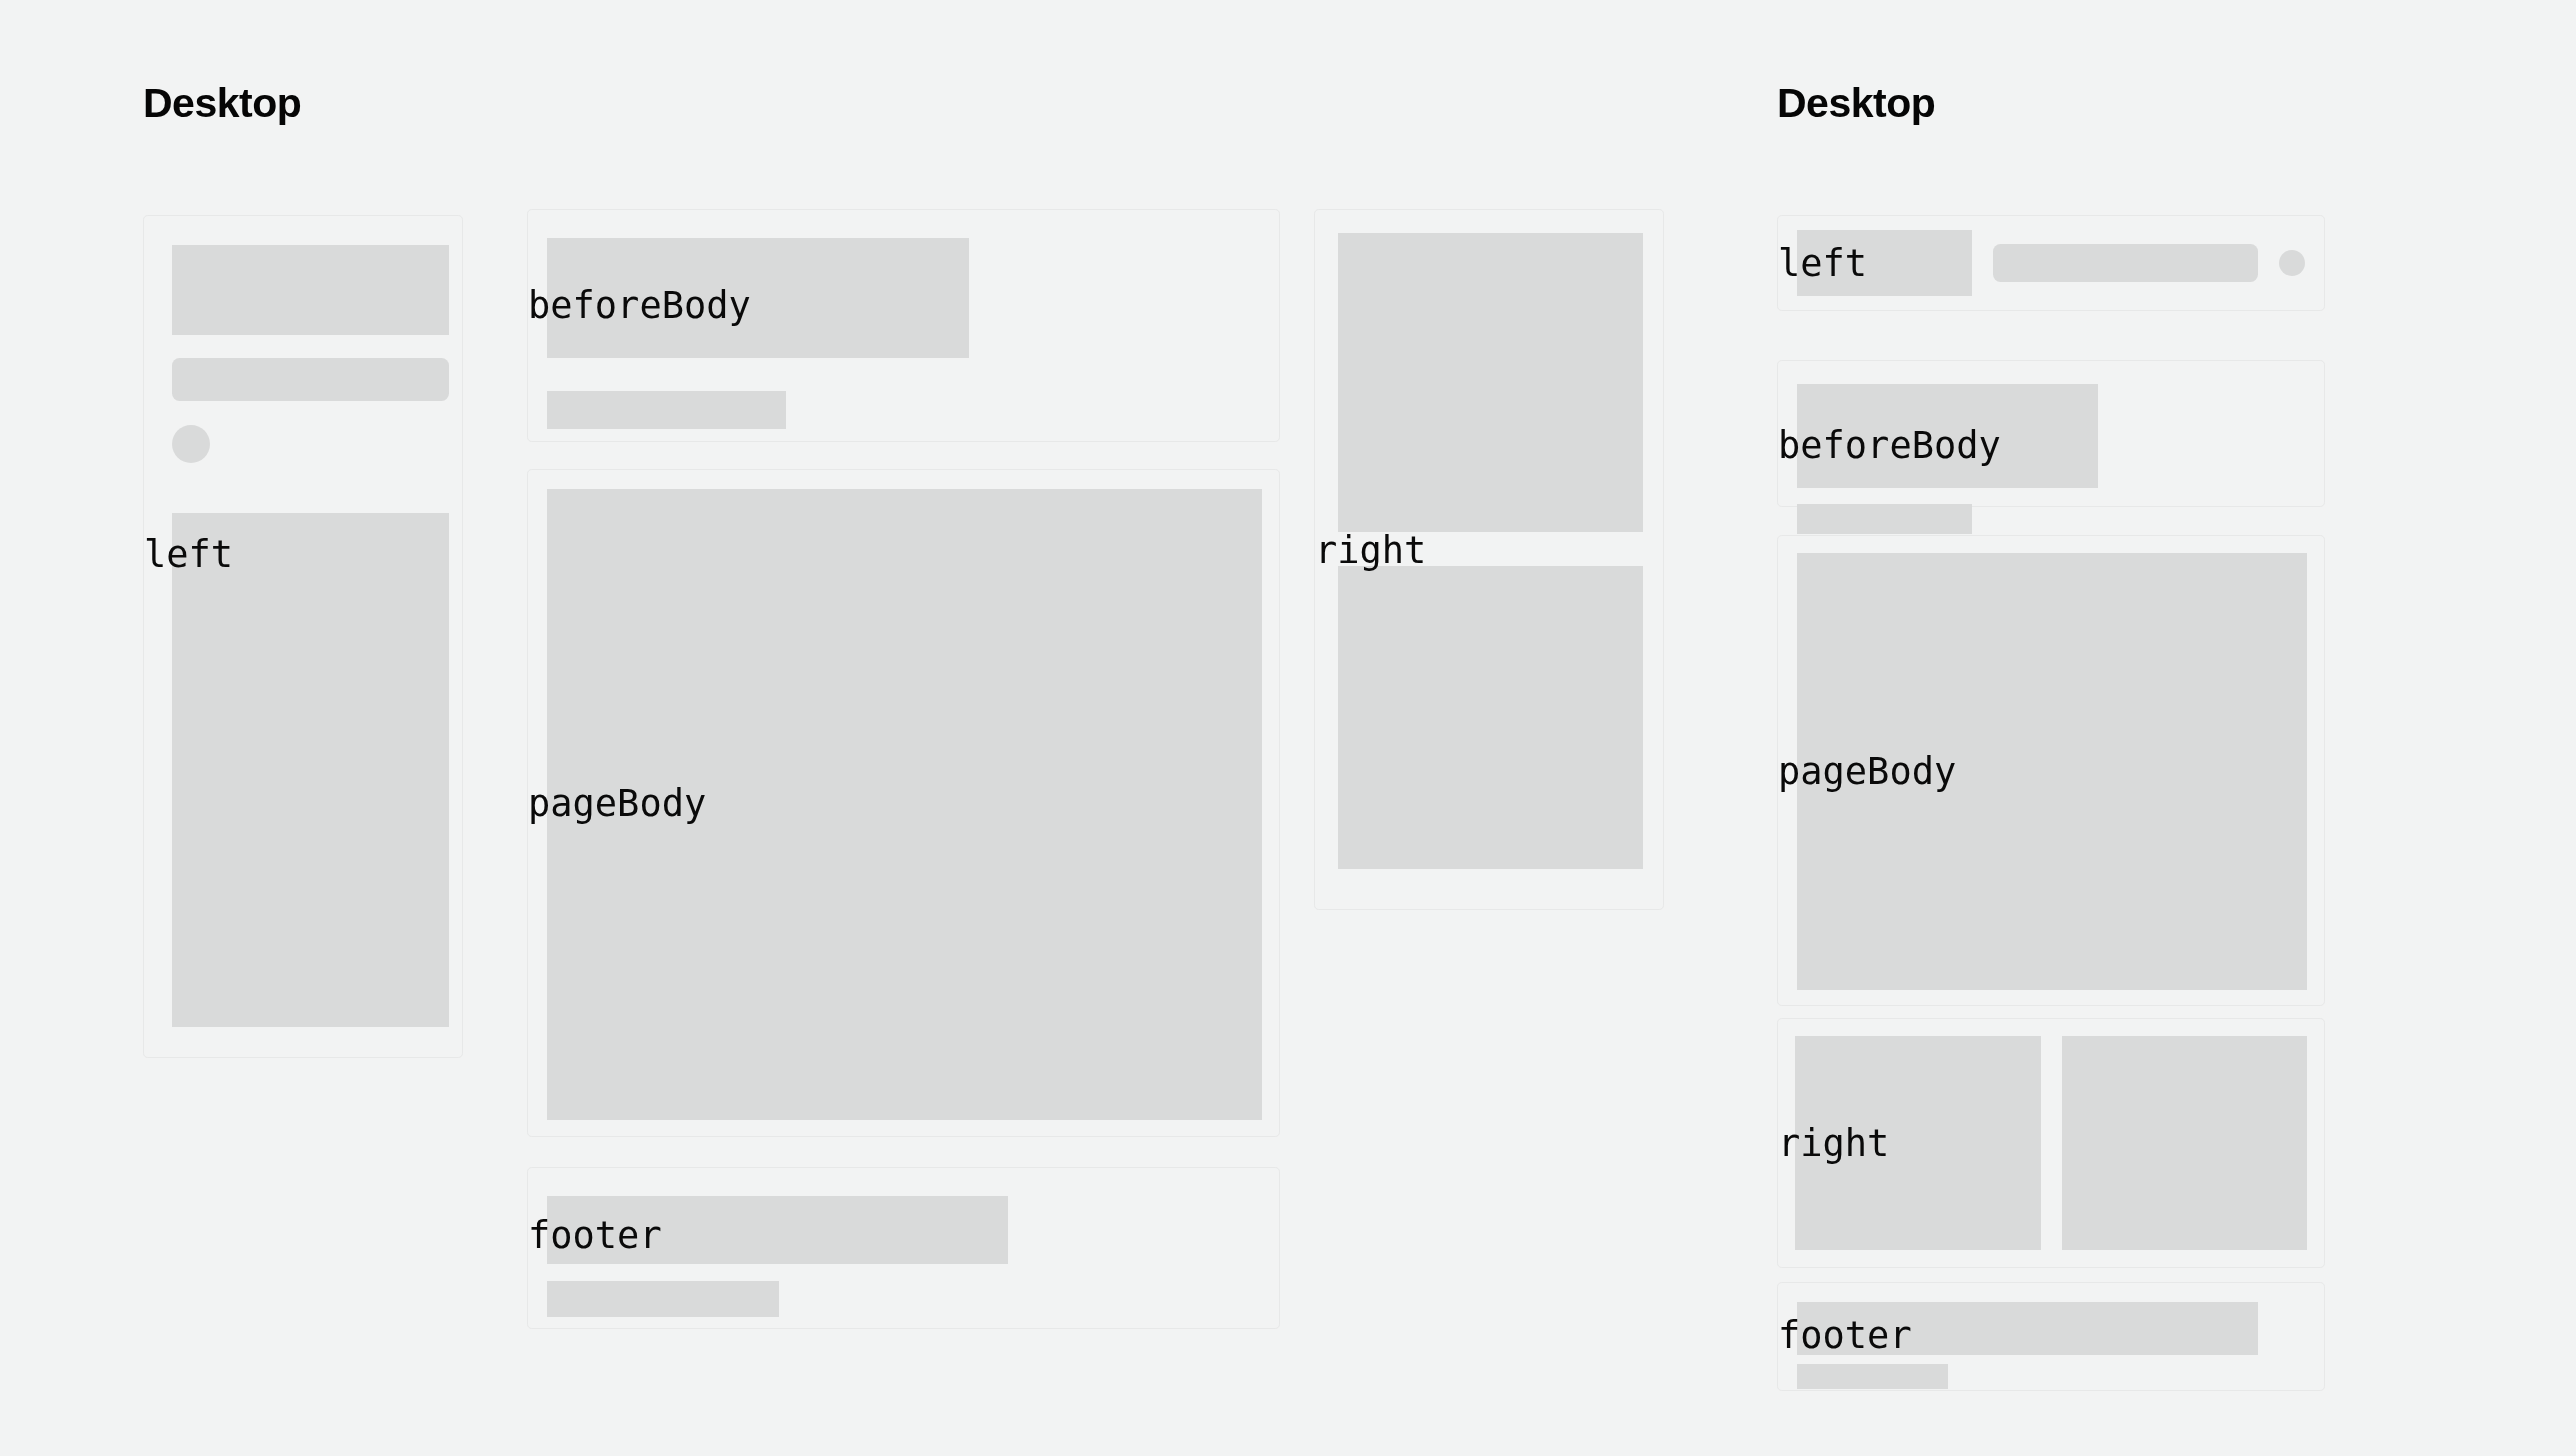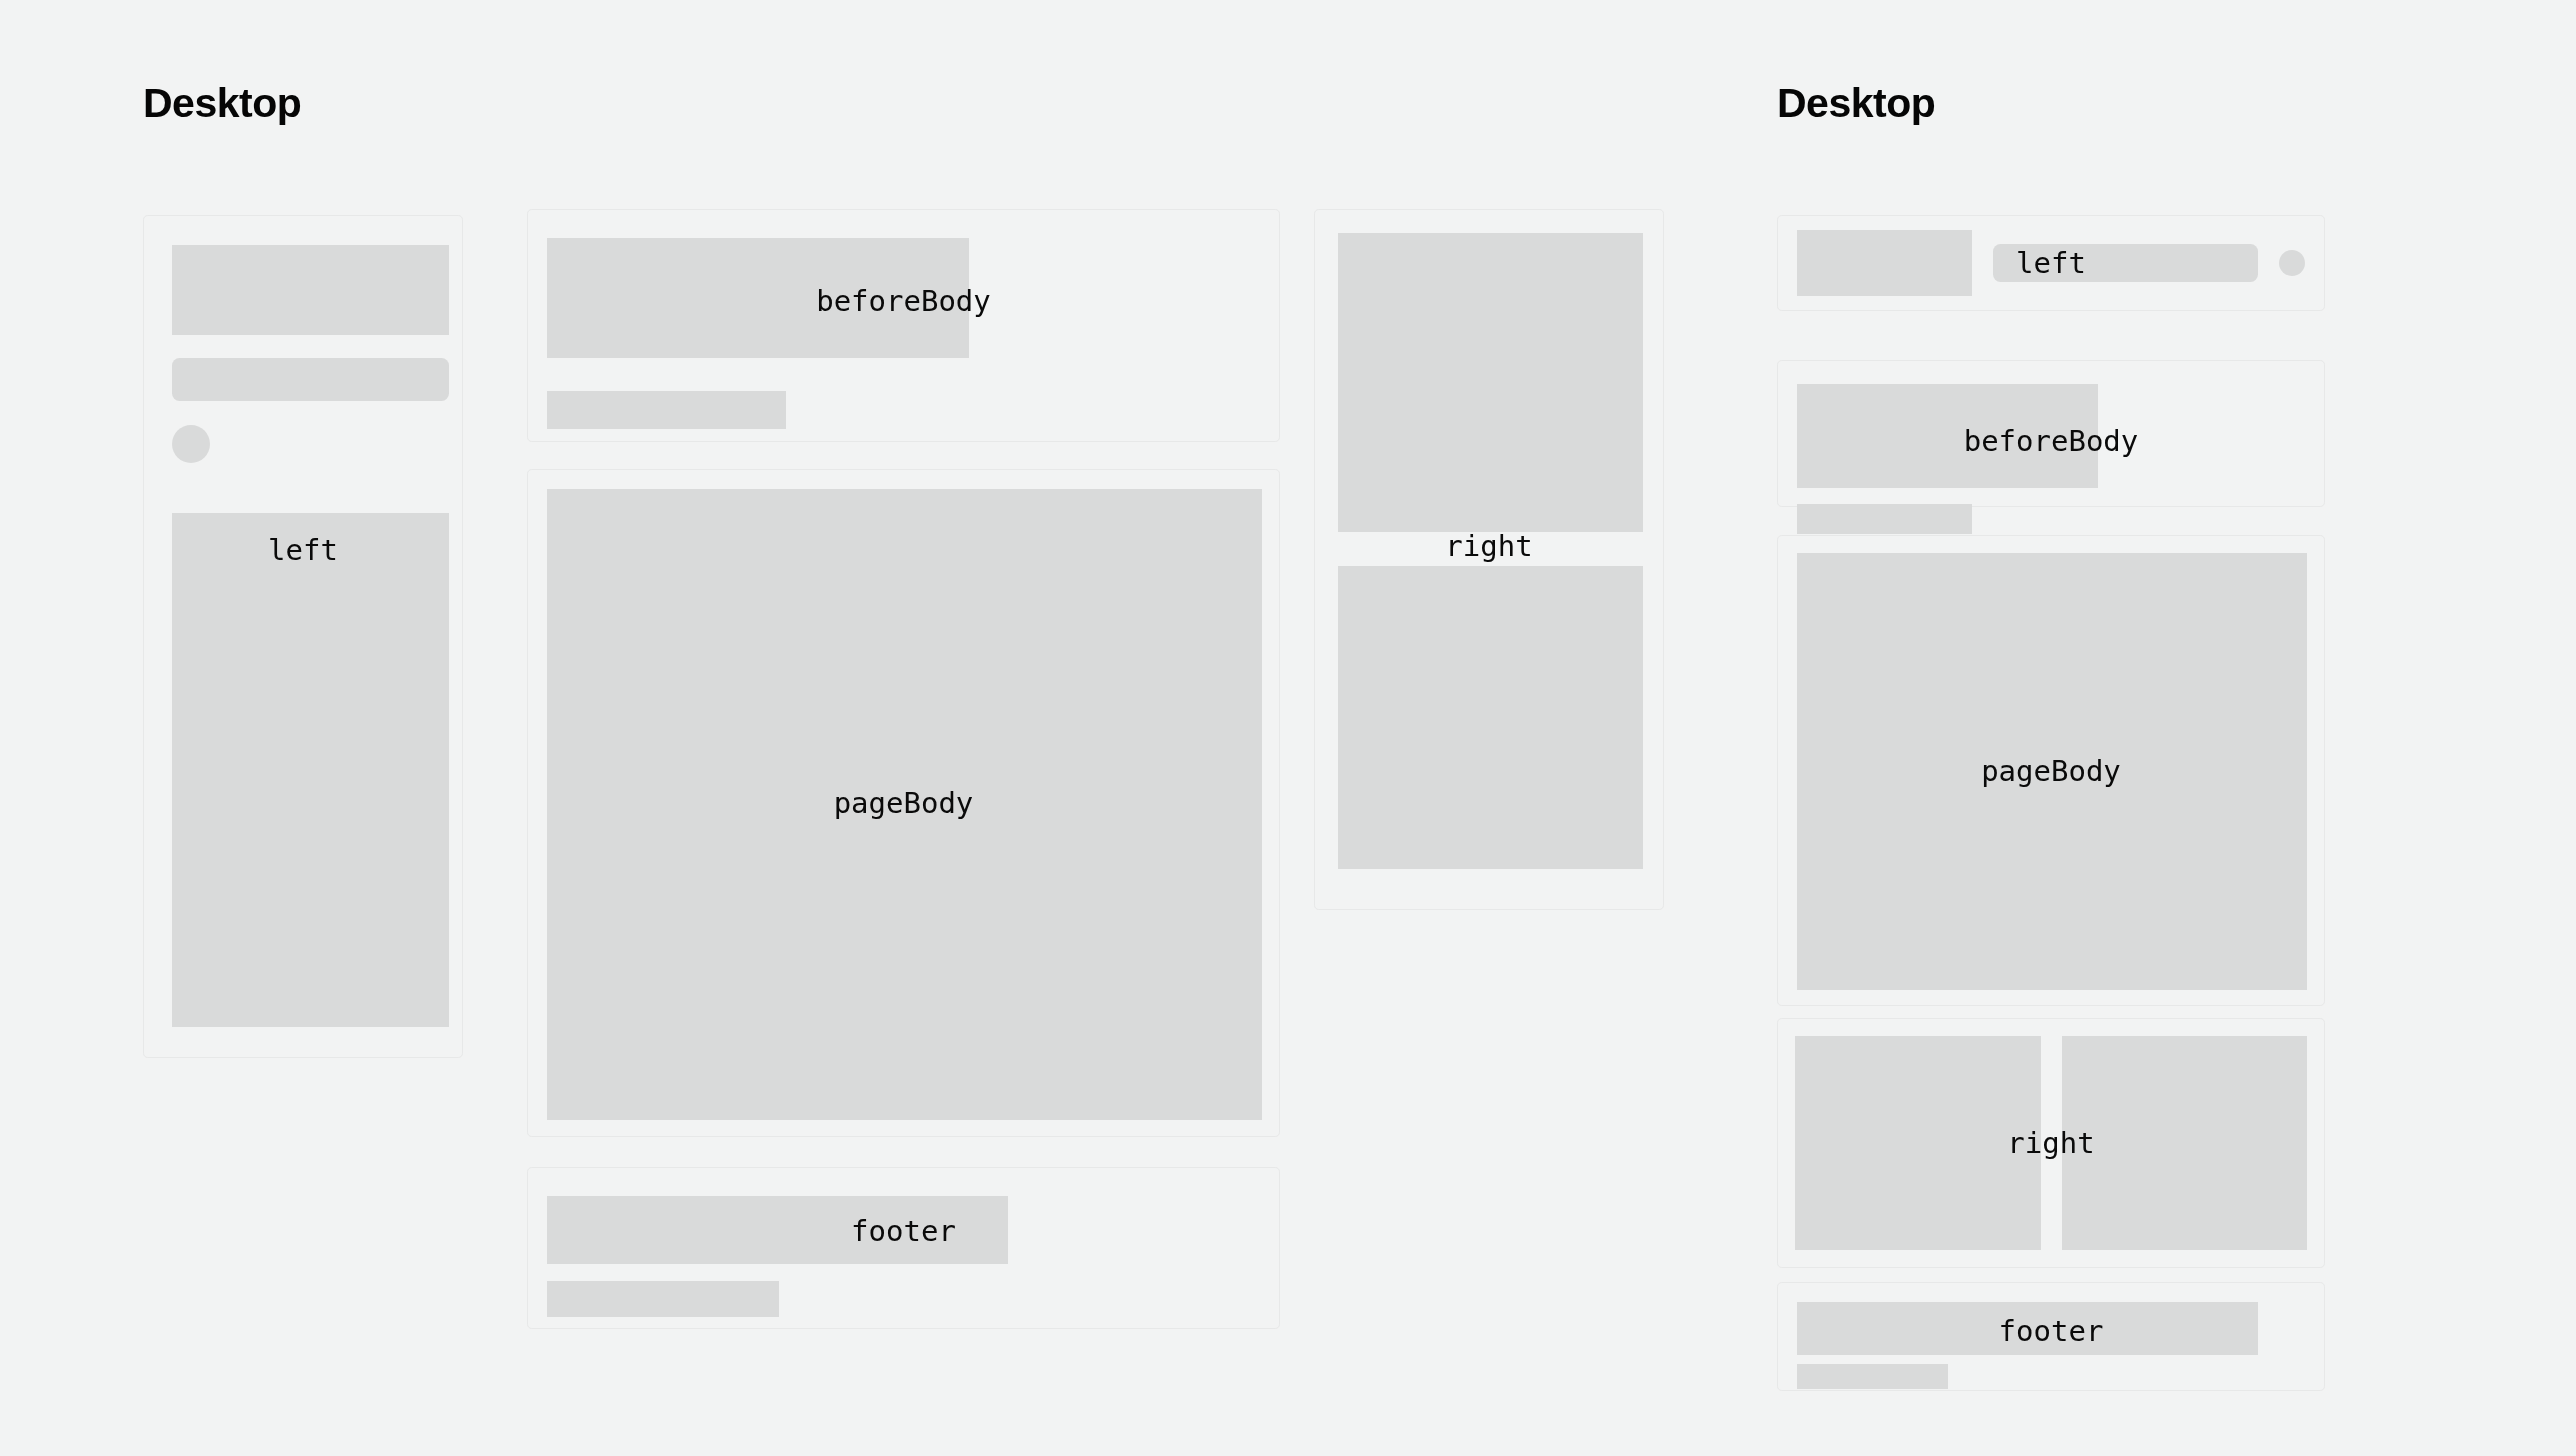--- a/index.html
+++ b/index.html
@@ -32,23 +32,22 @@
   }
   .blk.circle {
     border-radius: 50%;
   }
   .slot-label {
     position: absolute;
     left: 0;
     right: 0;
     top: 50%;
     transform: translateY(-50%);
-    text-align: center;
     font-family: "DejaVu Sans Mono", "Liberation Mono", monospace;
-    font-size: 29px;
+    font-size: 37px;
     line-height: 1;
     color: #0a0a0a;
     white-space: nowrap;
     pointer-events: none;
     letter-spacing: 0px;
   }
 
   .section-heading {
     position: absolute;
     font-family: "Liberation Sans", sans-serif;

